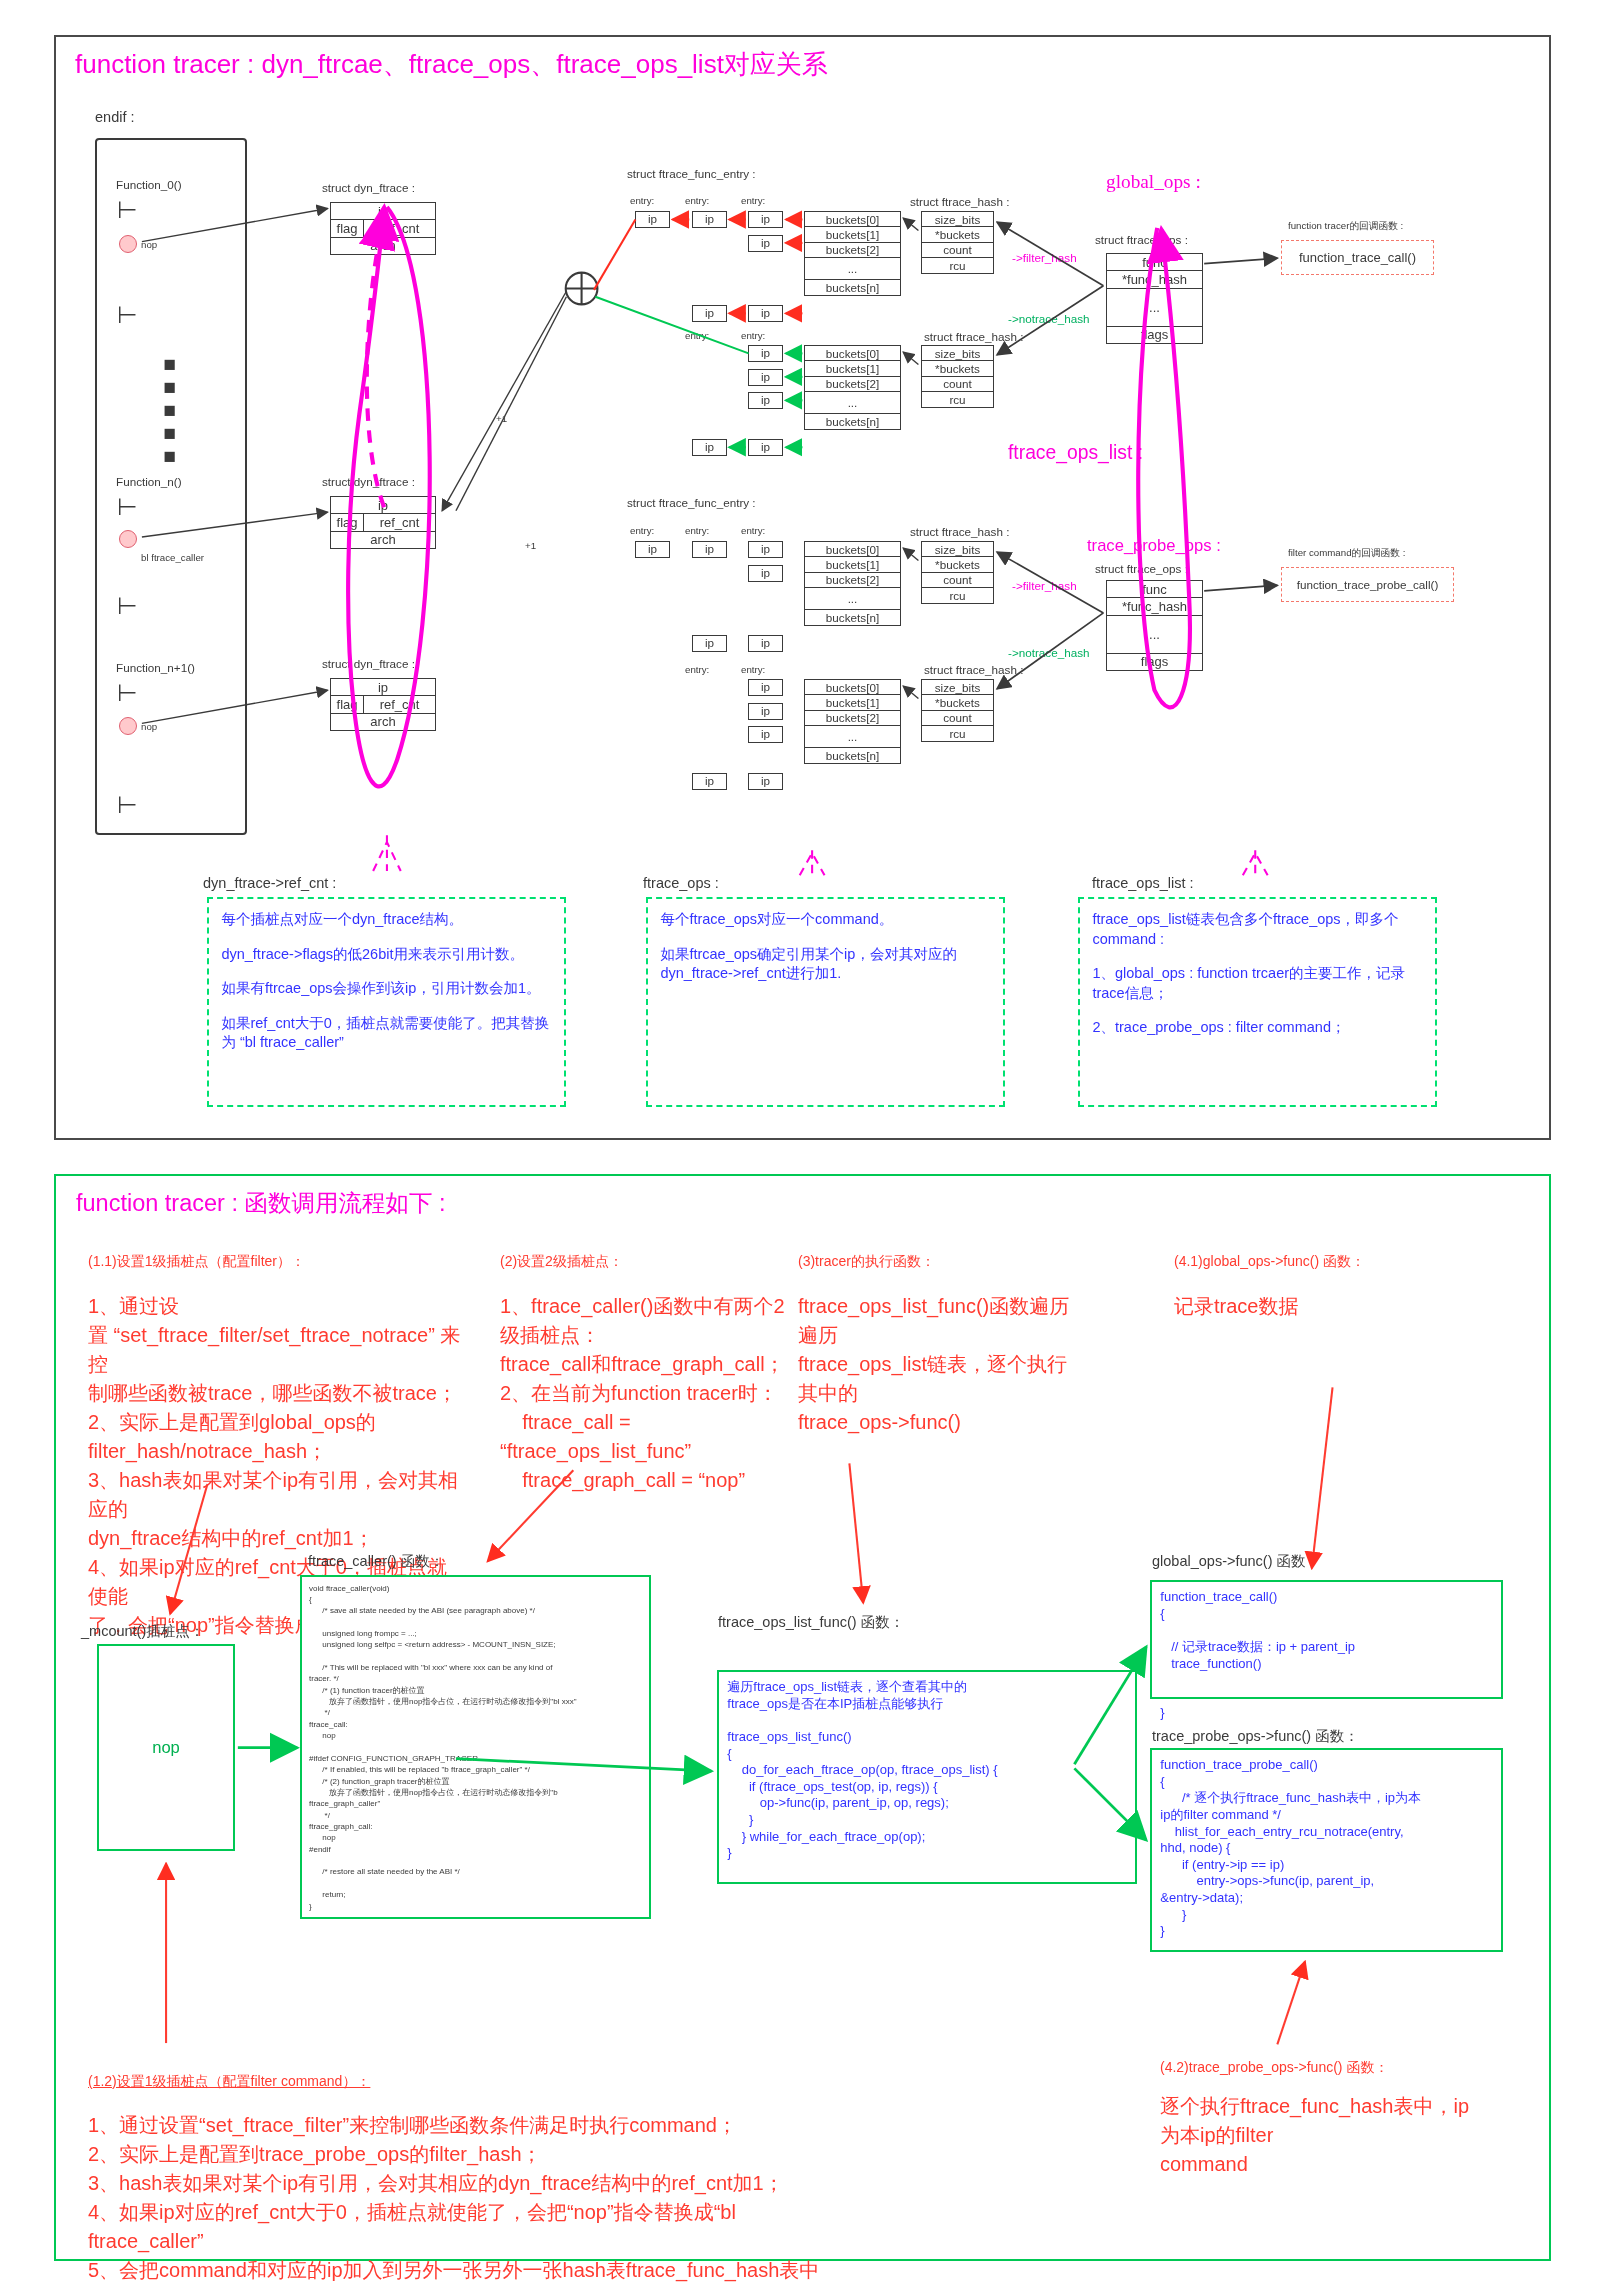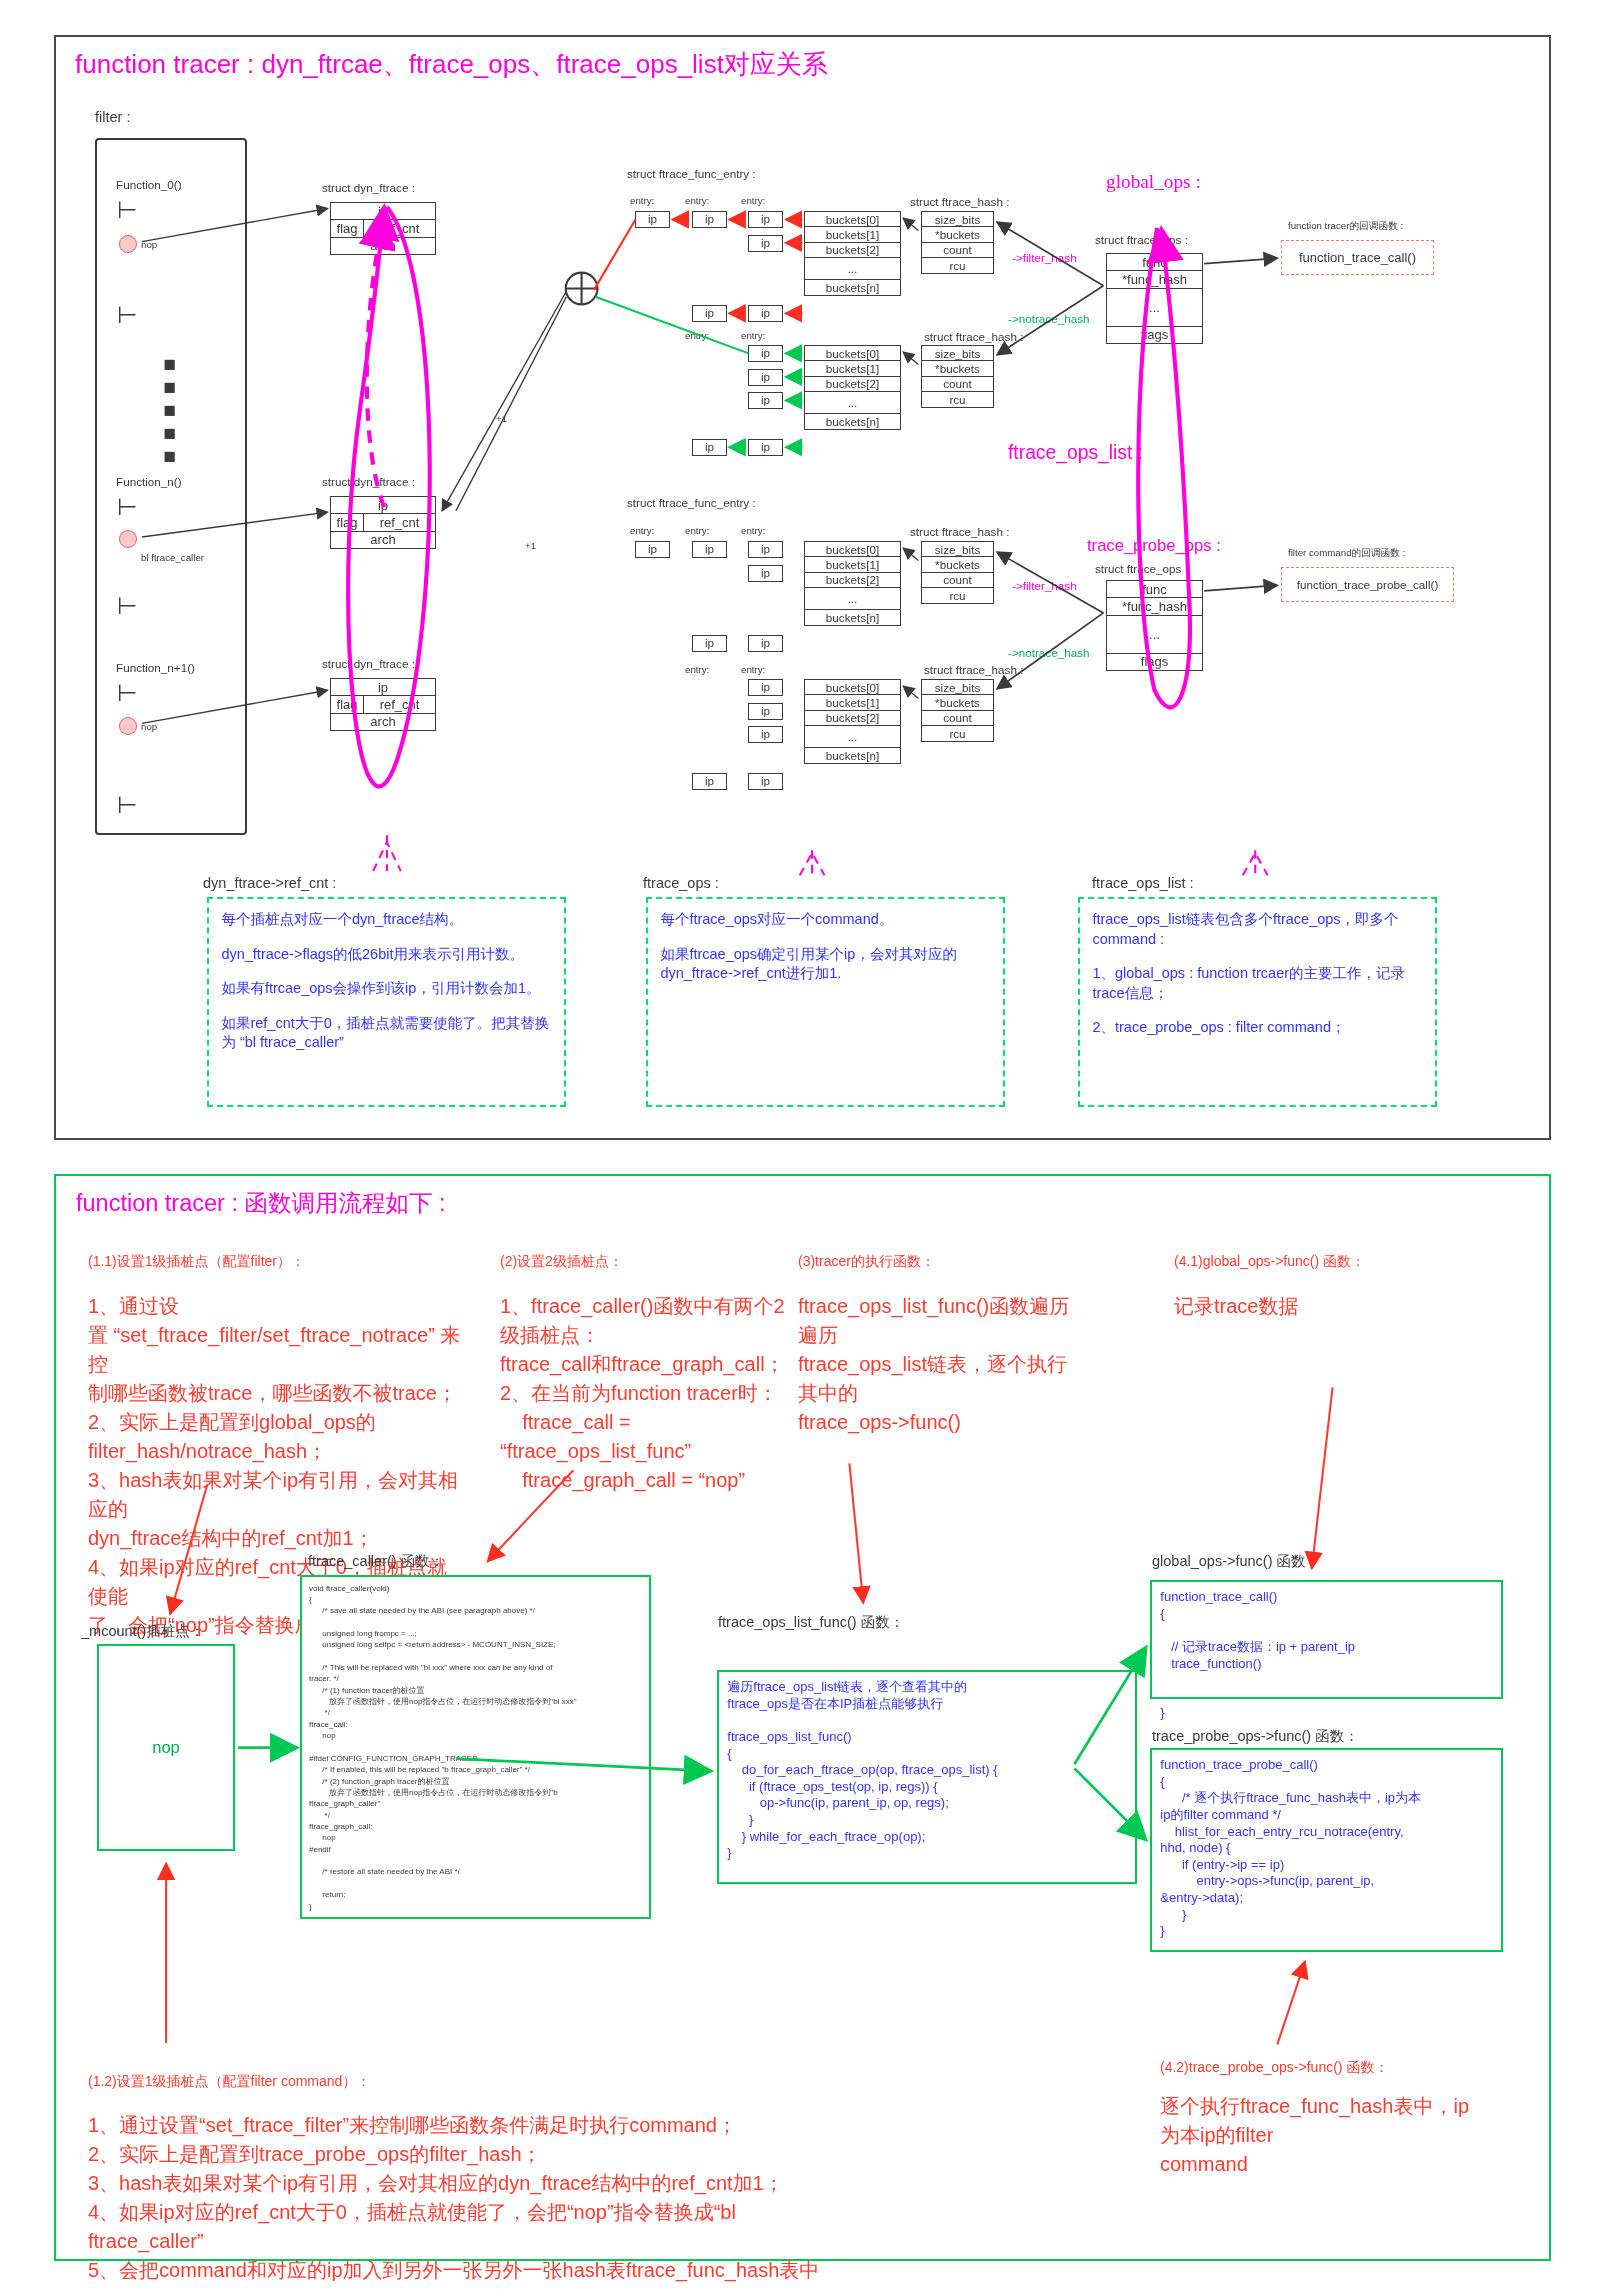--- a/index.html
+++ b/index.html
@@ -72,21 +72,21 @@
   svg.ovl { position:absolute; left:0; top:0; width:1598px; height:2295px;
             pointer-events:none; overflow:visible; }
 </style>
 </head>
 <body>
 
 <div class="panel" id="panel-top"></div>
 
 <div class="title-magenta" style="left:75px; top:47px;">function tracer : dyn_ftrcae、ftrace_ops、ftrace_ops_list对应关系</div>
 
-<div class="lbl" style="left:95px; top:109px;">filter :</div>
+<div class="lbl" style="left:95px; top:109px;">endif :</div>
 
 <div class="kbox" id="kernelbox" style="left:95px; top:138px; width:152px; height:697px;"></div>
 
 <div class="lbl-sm" style="left:116px; top:178px;">Function_0()</div>
 <div class="brace" style="left:117px; top:199px;">⊢</div>
 <div class="dot" style="left:119px; top:235px;"></div>
 <div class="lbl-xs" style="left:141px; top:239px;">nop</div>
 <div class="brace" style="left:117px; top:304px;">⊢</div>
 <div class="vdots" style="left:163px; top:352px; height:48px;">■■■■■</div>
 
@@ -495,21 +495,21 @@
 ip的filter command */
     hlist_for_each_entry_rcu_notrace(entry,
 hhd, node) {
       if (entry-&gt;ip == ip)
           entry-&gt;ops-&gt;func(ip, parent_ip,
 &amp;entry-&gt;data);
       }
 }</pre>
 </div>
 
-<div class="redhead" style="left:88px; top:2073px;">(1.2)设置1级插桩点（配置filter command）：</div>
+<div class="redhead" style="left:88px; top:2073px;text-decoration:underline;">(1.2)设置1级插桩点（配置filter command）：</div>
 <div class="redtext" style="left:88px; top:2111px; width:732px;">1、通过设置“set_ftrace_filter”来控制哪些函数条件满足时执行command；
 2、实际上是配置到trace_probe_ops的filter_hash；
 3、hash表如果对某个ip有引用，会对其相应的dyn_ftrace结构中的ref_cnt加1；
 4、如果ip对应的ref_cnt大于0，插桩点就使能了，会把“nop”指令替换成“bl
 ftrace_caller”
 5、会把command和对应的ip加入到另外一张另外一张hash表ftrace_func_hash表中</div>
 
 <div class="redhead" style="left:1160px; top:2059px;">(4.2)trace_probe_ops-&gt;func() 函数：</div>
 <div class="redtext" style="left:1160px; top:2092px; width:318px;">逐个执行ftrace_func_hash表中，ip为本ip的filter
 command</div>

